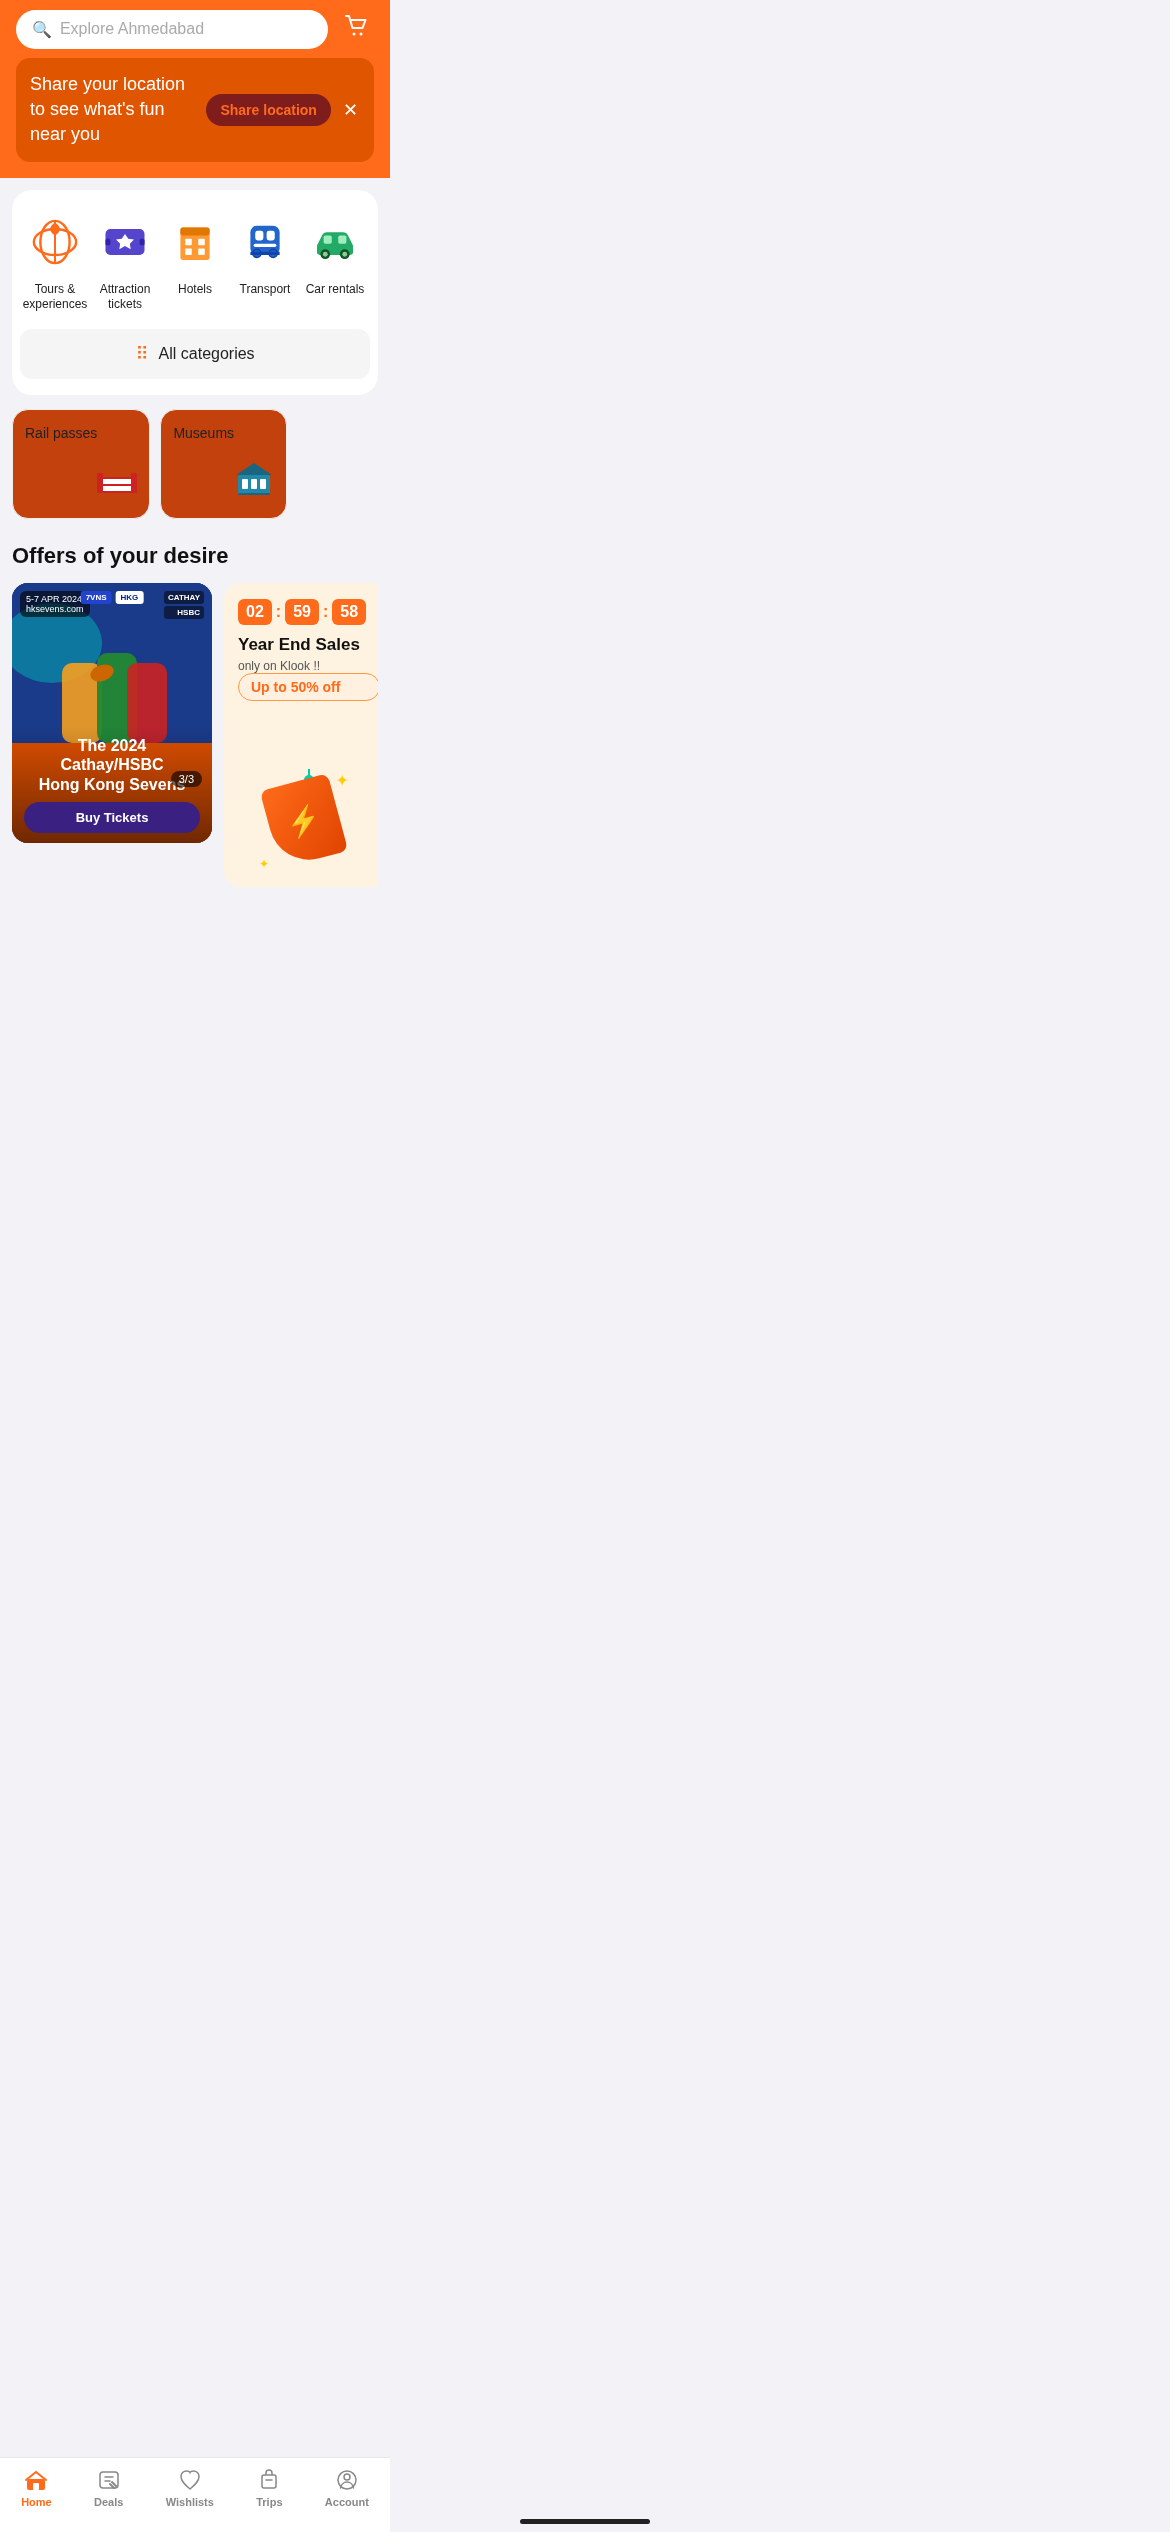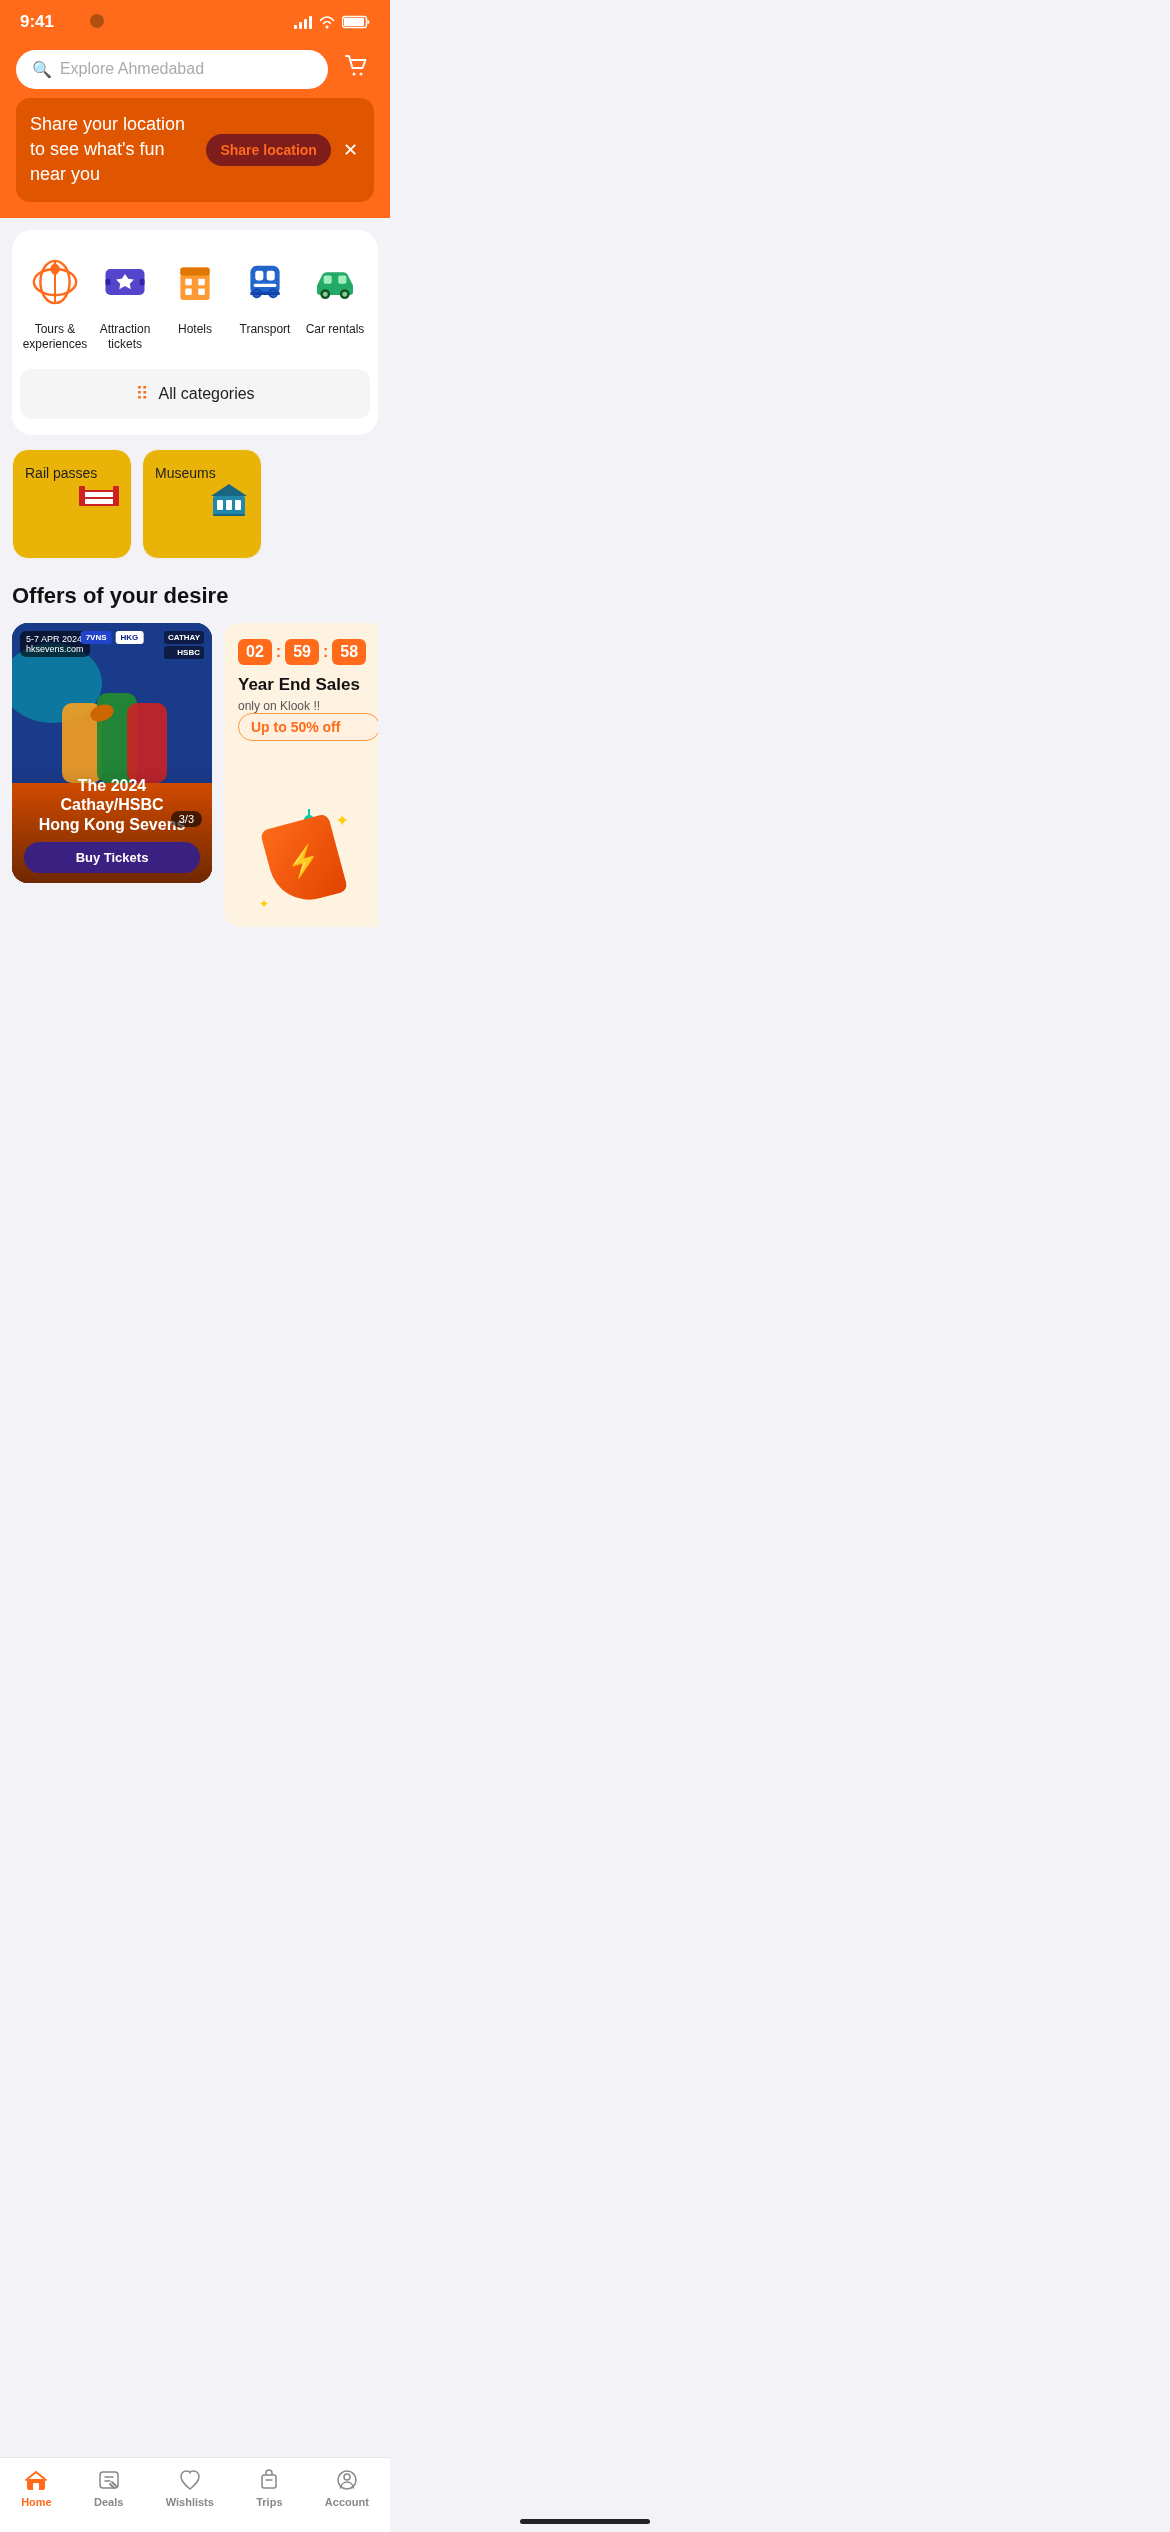--- a/index.html
+++ b/index.html
@@ -187,25 +187,25 @@
     .sub-categories-scroll {
       display: flex;
       gap: 10px;
       overflow-x: auto;
       padding-bottom: 4px;
       scrollbar-width: none;
     }
     .sub-categories-scroll::-webkit-scrollbar { display: none; }
     .sub-cat-card {
       min-width: 120px;
-      background: #eab308;
+      background: #c2410c;
       border-radius: 16px;
       padding: 14px 12px;
       display: flex;
-      flex-direction: column;
+      flex-direction: row;
       justify-content: flex-start;
       cursor: pointer;
       border: 1px solid #eeeeee;
       height: 110px;
     }
     .sub-cat-label {
       font-size: 14px;
       color: #222;
       font-weight: 500;
       line-height: 1.3;
@@ -465,44 +465,20 @@
 
     .main-content {
       padding-bottom: 80px;
     }
   </style>
 </head>
 <body>
 
 <div class="main-content">
 
-  <div class="status-bar">
-    <span class="status-time">9:41</span>
-    <div class="status-dot"></div>
-    <div class="status-icons">
-      <div class="signal-bars">
-        <span style="height:4px"></span>
-        <span style="height:7px"></span>
-        <span style="height:10px"></span>
-        <span style="height:13px"></span>
-      </div>
-
-      <svg width="18" height="14" viewBox="0 0 18 14" fill="none">
-        <path d="M9 10.5C9.83 10.5 10.5 11.17 10.5 12S9.83 13.5 9 13.5 7.5 12.83 7.5 12 8.17 10.5 9 10.5z" fill="white"></path>
-        <path d="M5.5 8.5C6.5 7.3 7.7 6.5 9 6.5s2.5.8 3.5 2" stroke="white" stroke-width="1.5" fill="none" stroke-linecap="round"></path>
-        <path d="M2.5 5.5C4.2 3.5 6.5 2 9 2s4.8 1.5 6.5 3.5" stroke="white" stroke-width="1.5" fill="none" stroke-linecap="round"></path>
-      </svg>
-
-      <svg width="28" height="14" viewBox="0 0 28 14" fill="none">
-        <rect x="0.5" y="1.5" width="24" height="11" rx="2.5" stroke="white" stroke-width="1.5"></rect>
-        <rect x="2" y="3" width="20" height="8" rx="1" fill="white"></rect>
-        <path d="M25.5 5v4a2 2 0 000-4z" fill="white"></path>
-      </svg>
-    </div>
-  </div>
 
   <div class="header">
     <div class="search-row">
       <div class="search-bar">
         <span class="search-bar-icon">🔍</span>
         <span class="search-placeholder">Explore Ahmedabad</span>
       </div>
       <button class="cart-button">
         <svg width="28" height="28" viewBox="0 0 28 28" fill="none">
           <path d="M4 4h3l3.5 12h10l3-8H8" stroke="white" stroke-width="2" stroke-linecap="round" stroke-linejoin="round"></path>

